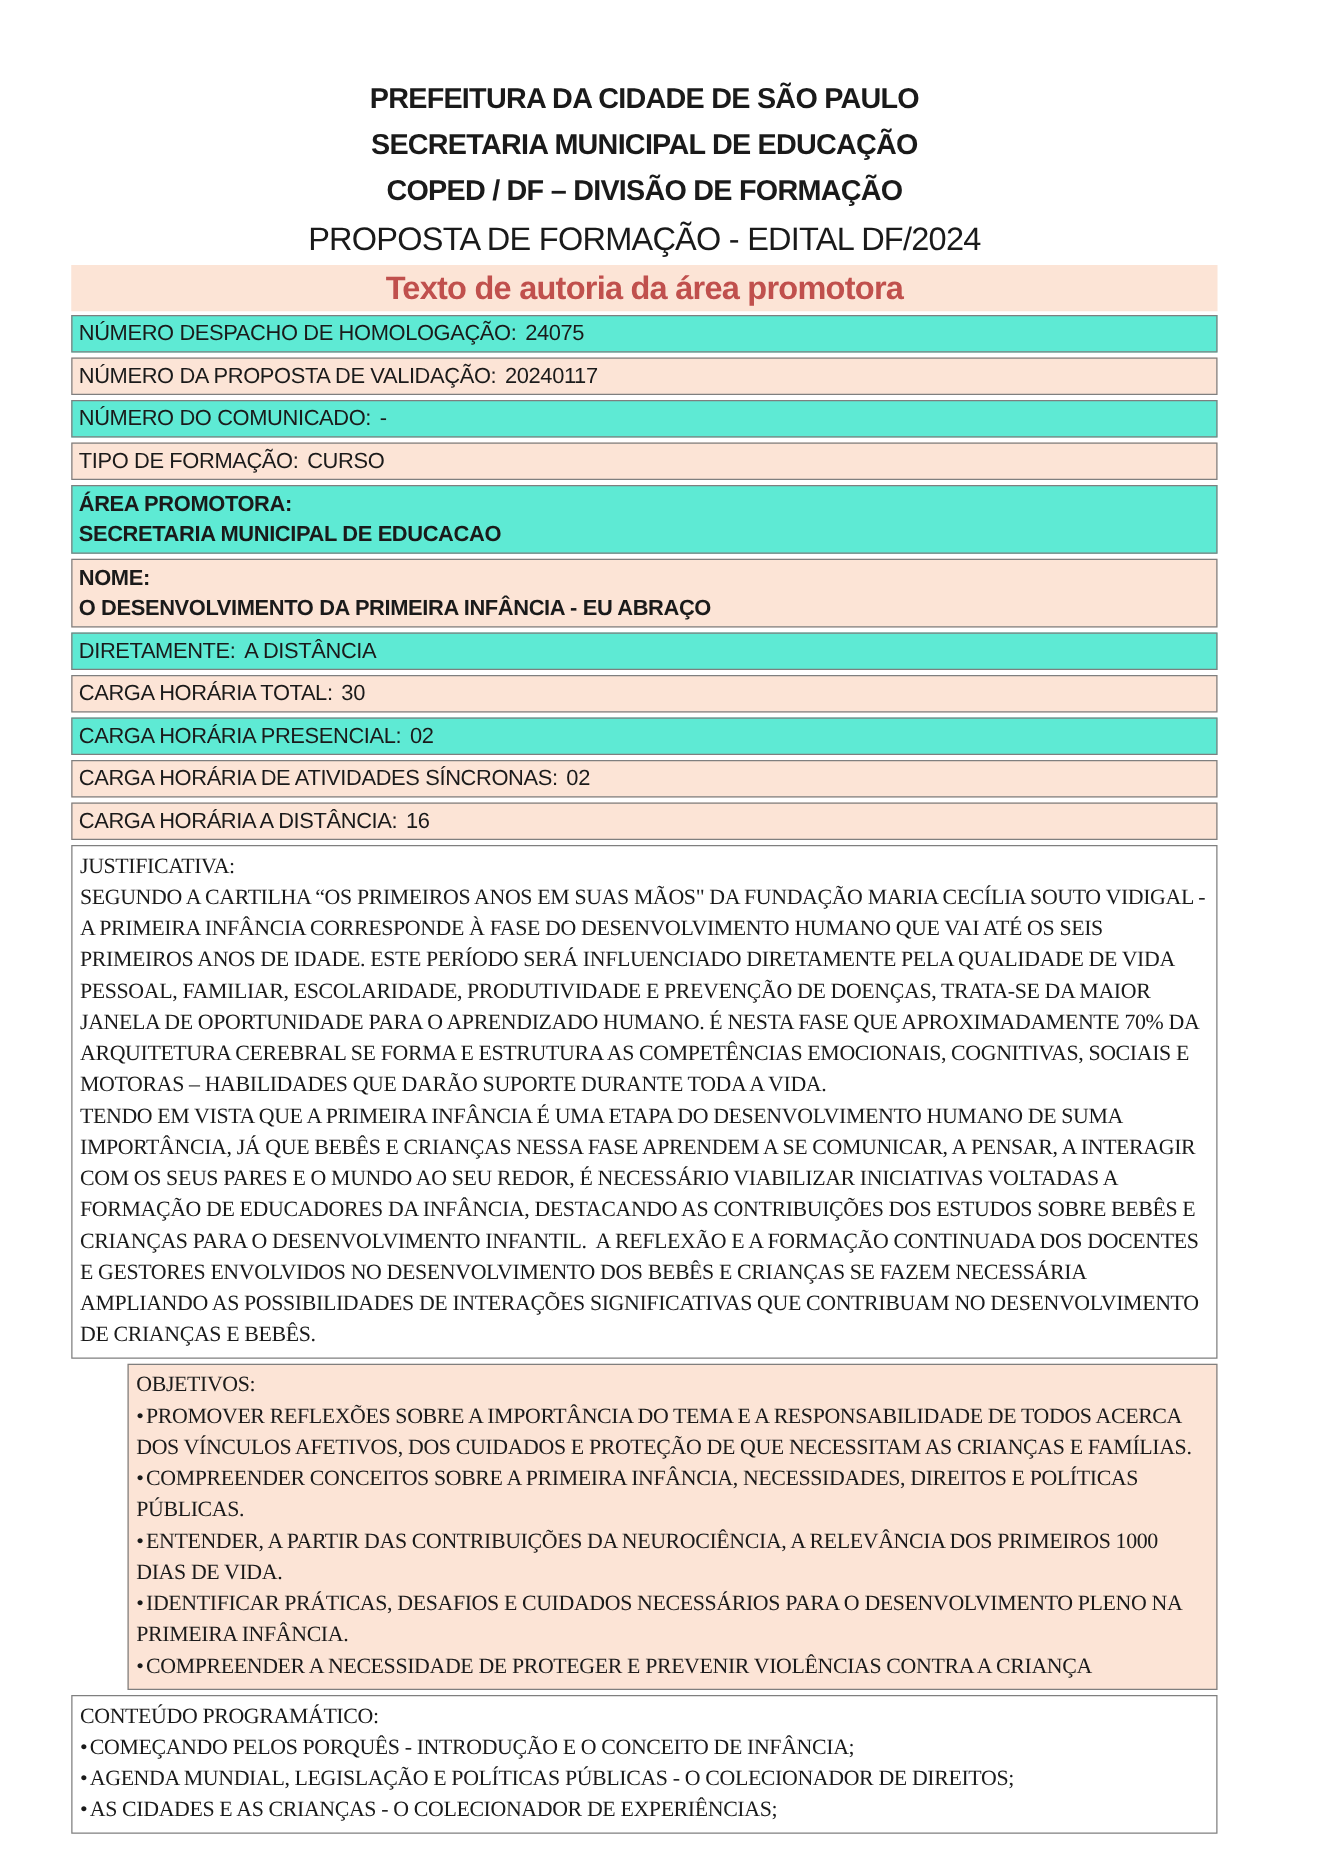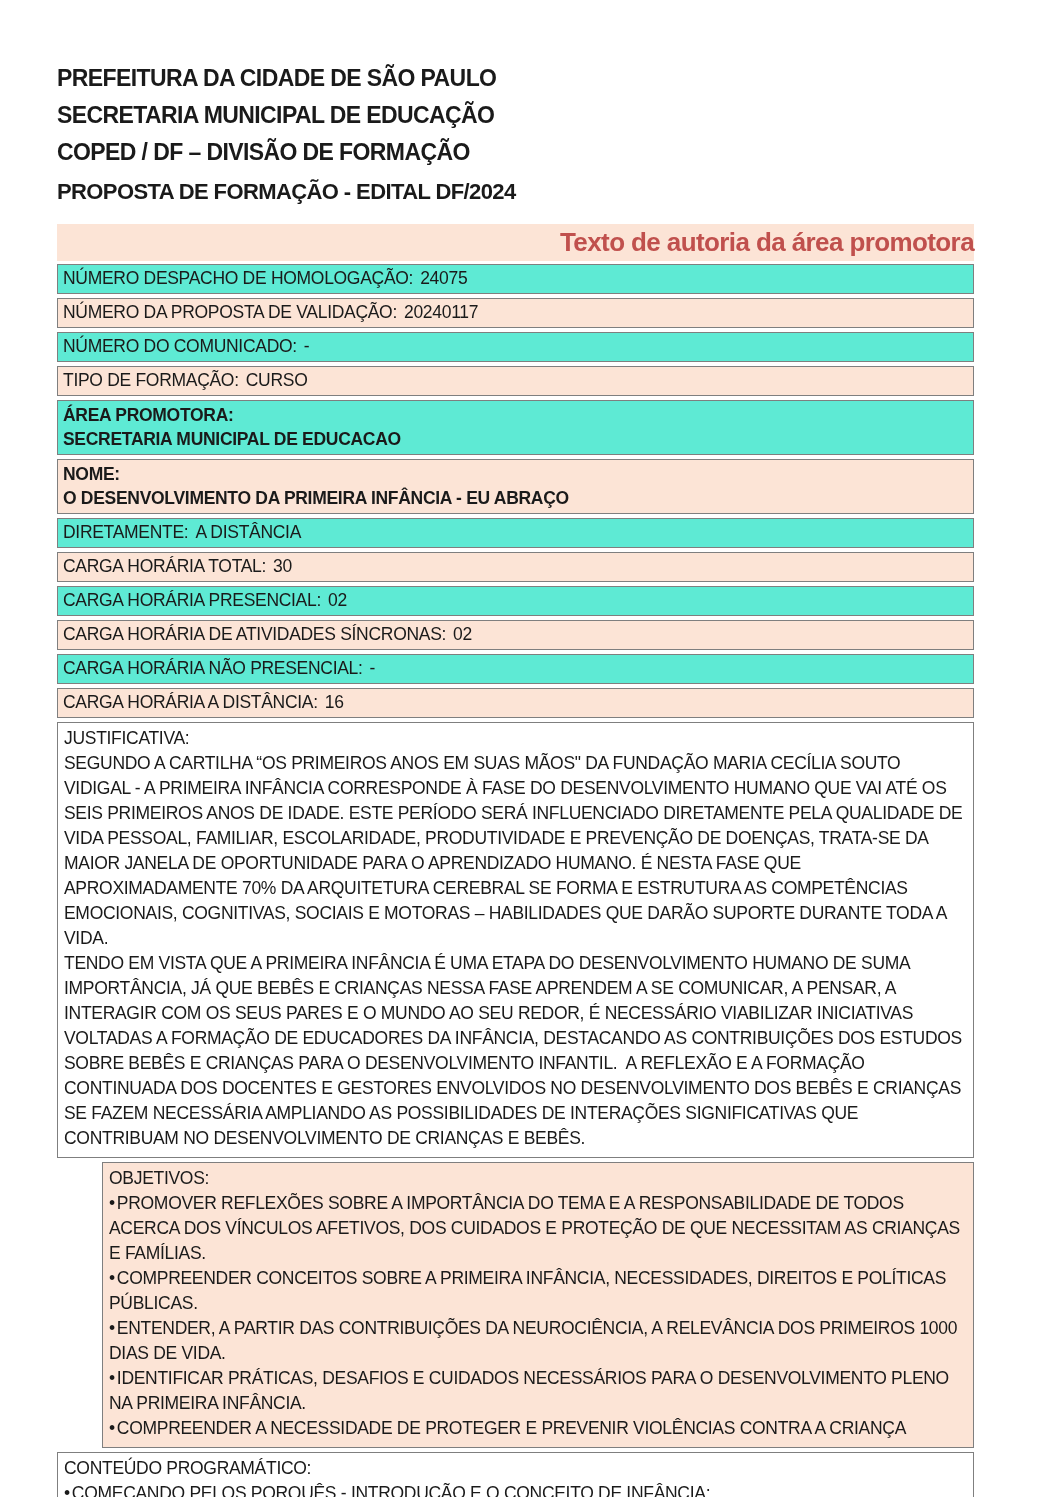--- a/index.html
+++ b/index.html
@@ -15,34 +15,33 @@
     color:var(--ink);
     letter-spacing:-0.3px;
     position:relative;
   }
   .doc{
     position:absolute;
     left:57px; top:60px;
     width:917px;
   }
   
-  .hdr{ text-align:left; letter-spacing:-0.6px; }
+  .hdr{ text-align:center; letter-spacing:-0.6px; }
   .hdr-line{
     font-size:23px; font-weight:bold; line-height:37px; white-space:nowrap;
   }
   .hdr-title{
-    font-size:22px; font-weight:bold; line-height:41px; white-space:nowrap;
+    font-size:26px; font-weight:normal; line-height:41px; white-space:nowrap;
   }
   
   .banner{
     background:var(--shade);
     height:37px;
-    display:flex; align-items:center; justify-content:flex-end;
+    display:flex; align-items:center; justify-content:center;
     margin-bottom:3px;
-    margin-top:12px;
   }
   .banner-text{
     color:var(--banner-text);
     font-size:26px; font-weight:bold; letter-spacing:-0.6px; white-space:nowrap;
   }
   
   .row{
     border:1px solid var(--border);
     background:#5eead4;
     padding:3px 5px 4px 5px;
@@ -56,20 +55,21 @@
   .row.two{ white-space:normal; line-height:24px; padding:2px 5px 3px 5px; font-weight:bold; }
   .row.two .l2{ display:block; }
   
   .section{
     border:1px solid var(--border);
     background:#ffffff;
     padding:3px 6px 6px 6px;
     font-size:17.5px;
     line-height:25px;
     margin-bottom:4px;
+    font-family:Liberation Serif, serif;
   }
   .section.shaded{ background:var(--shade);margin-left:45px; }
   .section .heading{ display:block; }
   .section p{ white-space:pre-wrap; }
   .section ul{ list-style:none; }
   .section li::before{
     content:"\2022";
     margin-right:2px;
   }
 </style>
@@ -116,23 +116,20 @@
   </div>
   <div class="row shaded">
     <span>CARGA HORÁRIA TOTAL:</span><span class="val">30</span>
   </div>
   <div class="row">
     <span>CARGA HORÁRIA PRESENCIAL:</span><span class="val">02</span>
   </div>
   <div class="row shaded">
     <span>CARGA HORÁRIA DE ATIVIDADES SÍNCRONAS:</span><span class="val">02</span>
   </div>
-  <div class="row">
-    <span>CARGA HORÁRIA NÃO PRESENCIAL:</span><span class="val">-</span>
-  </div>
   <div class="row shaded">
     <span>CARGA HORÁRIA A DISTÂNCIA:</span><span class="val">16</span>
   </div>
 
   <div class="section">
     <span class="heading">JUSTIFICATIVA:</span>
     <p>SEGUNDO A CARTILHA “OS PRIMEIROS ANOS EM SUAS MÃOS" DA FUNDAÇÃO MARIA CECÍLIA SOUTO VIDIGAL - A PRIMEIRA INFÂNCIA CORRESPONDE À FASE DO DESENVOLVIMENTO HUMANO QUE VAI ATÉ OS SEIS PRIMEIROS ANOS DE IDADE. ESTE PERÍODO SERÁ INFLUENCIADO DIRETAMENTE PELA QUALIDADE DE VIDA PESSOAL, FAMILIAR, ESCOLARIDADE, PRODUTIVIDADE E PREVENÇÃO DE DOENÇAS, TRATA-SE DA MAIOR JANELA DE OPORTUNIDADE PARA O APRENDIZADO HUMANO. É NESTA FASE QUE APROXIMADAMENTE 70% DA ARQUITETURA CEREBRAL SE FORMA E ESTRUTURA AS COMPETÊNCIAS EMOCIONAIS, COGNITIVAS, SOCIAIS E MOTORAS – HABILIDADES QUE DARÃO SUPORTE DURANTE TODA A VIDA.</p>
     <p>TENDO EM VISTA QUE A PRIMEIRA INFÂNCIA É UMA ETAPA DO DESENVOLVIMENTO HUMANO DE SUMA IMPORTÂNCIA, JÁ QUE BEBÊS E CRIANÇAS NESSA FASE APRENDEM A SE COMUNICAR, A PENSAR, A INTERAGIR COM OS SEUS PARES E O MUNDO AO SEU REDOR, É NECESSÁRIO VIABILIZAR INICIATIVAS VOLTADAS A FORMAÇÃO DE EDUCADORES DA INFÂNCIA, DESTACANDO AS CONTRIBUIÇÕES DOS ESTUDOS SOBRE BEBÊS E CRIANÇAS PARA O DESENVOLVIMENTO INFANTIL.  A REFLEXÃO E A FORMAÇÃO CONTINUADA DOS DOCENTES E GESTORES ENVOLVIDOS NO DESENVOLVIMENTO DOS BEBÊS E CRIANÇAS SE FAZEM NECESSÁRIA AMPLIANDO AS POSSIBILIDADES DE INTERAÇÕES SIGNIFICATIVAS QUE CONTRIBUAM NO DESENVOLVIMENTO DE CRIANÇAS E BEBÊS.</p>
   </div>
 

